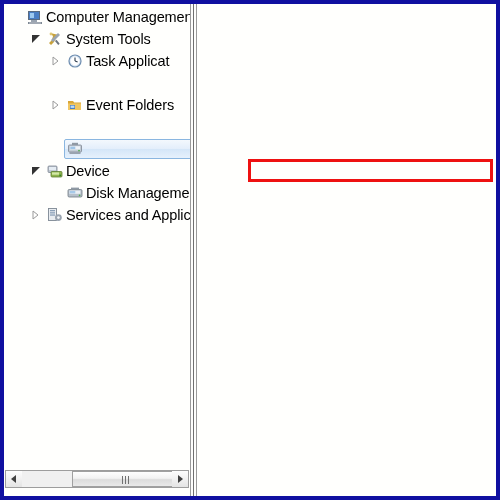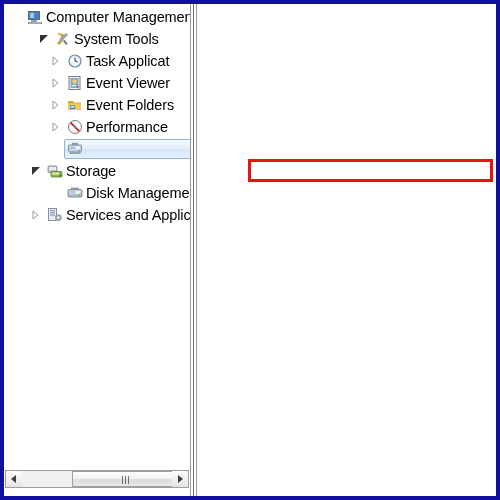--- a/index.html
+++ b/index.html
@@ -197,21 +197,21 @@
       <rect x="1" y="2" width="12" height="9" fill="#5a6b80"></rect>
       <rect x="2" y="3" width="10" height="7" fill="#4a7ec4"></rect>
       <rect x="3" y="4" width="4" height="5" fill="#9ecaf0"></rect>
       <rect x="4" y="11" width="6" height="2" fill="#9aa4b0"></rect>
       <rect x="1" y="13" width="14" height="2" fill="#7d8792"></rect>
       <rect x="2" y="13.5" width="12" height="1" fill="#c7ced6"></rect>
     </svg>
             </span>
             <span class="label" style="left:42px;">Computer Management</span>
           </div>
-          <div class="row" style="top: 22px; position: absolute; left: 8px; width: 100%;">
+          <div class="row" style="top: 22px; position: absolute; left: 0px; width: 100%;">
             <span style="position:absolute;left:28px;top:0;height:22px;">
               <span class="tri-e">
     <svg width="10" height="8" viewBox="0 0 10 8">
                   <polygon points="0,0 8,0 0,8" fill="#333333"></polygon>
                 </svg>
               </span>
             </span>
             <span class="ic" style="left:43px;">
               <svg width="16" height="16" viewBox="0 0 16 16">
       <path d="M3 2 L6 5 L5 9 L2 12 L4 14 L7 11 L9 7 L12 4 Z" fill="#c8a23a"></path>
@@ -234,74 +234,37 @@
               <svg width="16" height="16" viewBox="0 0 16 16">
       <circle cx="8" cy="8" r="6.6" fill="#6f8eb0"></circle>
       <circle cx="8" cy="8" r="5.4" fill="#dfeaf5"></circle>
       <circle cx="8" cy="8" r="4.3" fill="#ffffff"></circle>
       <line x1="8" y1="8" x2="8" y2="4.6" stroke="#2b3b4d" stroke-width="1.1"></line>
       <line x1="8" y1="8" x2="10.6" y2="9" stroke="#2b3b4d" stroke-width="1.1"></line>
     </svg>
             </span>
             <span class="label" style="left:82px;">Task Applicat</span>
           </div>
-          <div class="row" style="top: 66px; position: absolute; left: 0px; width: 100%;">
-            <span style="position:absolute;left:48px;top:0;height:22px;">
-              <span class="tri-c">
-    <svg width="7" height="10" viewBox="0 0 7 10">
-                  <polygon points="1,1 6,5 1,9" fill="none" stroke="#9a9a9a" stroke-width="1"></polygon>
-                </svg>
-              </span>
-            </span>
-            <span class="ic" style="left:63px;">
-              <svg width="16" height="16" viewBox="0 0 16 16">
-      <rect x="2" y="1.5" width="11" height="13" fill="#f2f2f2" stroke="#7d7d7d" stroke-width="1"></rect>
-      <rect x="3.5" y="3" width="8" height="10" fill="#7fa8d8"></rect>
-      <circle cx="7.5" cy="6.5" r="2.2" fill="#f5d24a"></circle>
-      <rect x="4.5" y="10" width="6" height="1.2" fill="#e8eef6"></rect>
-      <path d="M9 9 L12 12 L10.5 13.5 Z" fill="#c94a3a"></path>
-    </svg>
-            </span>
-            <span class="label" style="left:82px;">Event Viewer</span>
-          </div>
           <div class="row" style="top: 88px; position: absolute; left: 0px; width: 100%;">
             <span style="position:absolute;left:48px;top:0;height:22px;">
               <span class="tri-c">
     <svg width="7" height="10" viewBox="0 0 7 10">
                   <polygon points="1,1 6,5 1,9" fill="none" stroke="#9a9a9a" stroke-width="1"></polygon>
                 </svg>
               </span>
             </span>
             <span class="ic" style="left:63px;">
               <svg width="16" height="16" viewBox="0 0 16 16">
       <path d="M1 4 L6 4 L7.2 5.5 L14 5.5 L14 13 L1 13 Z" fill="#d9a637"></path>
       <path d="M1 6.4 L14 6.4 L14 13 L1 13 Z" fill="#f0c662"></path>
       <rect x="3" y="8" width="5" height="4" fill="#4a7ec4"></rect>
       <rect x="3.6" y="8.6" width="3.8" height="2.3" fill="#bddcf5"></rect>
     </svg>
             </span>
             <span class="label" style="left:82px;">Event Folders</span>
-          </div>
-          <div class="row" style="top: 110px; position: absolute; left: 0px; width: 100%;">
-            <span style="position:absolute;left:48px;top:0;height:22px;">
-              <span class="tri-c">
-    <svg width="7" height="10" viewBox="0 0 7 10">
-                  <polygon points="1,1 6,5 1,9" fill="none" stroke="#9a9a9a" stroke-width="1"></polygon>
-                </svg>
-              </span>
-            </span>
-            <span class="ic" style="left:63px;">
-              <svg width="16" height="16" viewBox="0 0 16 16">
-      <circle cx="8" cy="8" r="6.6" fill="#e8e8e8" stroke="#8a8a8a" stroke-width="1"></circle>
-      <circle cx="8" cy="8" r="5" fill="#ffffff"></circle>
-      <path d="M3.6 3.6 L12.4 12.4" stroke="#d02020" stroke-width="1.8"></path>
-      <circle cx="8" cy="8" r="1.3" fill="#808080"></circle>
-    </svg>
-            </span>
-            <span class="label" style="left:82px;">Performance</span>
           </div>
           <div class="row" style="top: 132px; position: absolute; left: 0px; width: 100%;">
             <span class="ic" style="left:63px;">
               <svg width="16" height="16" viewBox="0 0 16 16">
       <rect x="1.5" y="4" width="13" height="7" rx="1" fill="#c3ccd6" stroke="#7d8792" stroke-width="0.8"></rect>
       <rect x="3" y="5.2" width="10" height="3.3" fill="#eef3f8"></rect>
       <rect x="3.3" y="5.6" width="5" height="2.5" fill="#9fc4e6"></rect>
       <circle cx="12" cy="9.6" r="0.9" fill="#4fae4f"></circle>
       <rect x="2.5" y="11" width="11" height="2" fill="#9aa4b0"></rect>
       <rect x="5" y="1.8" width="6" height="2.2" fill="#8f99a4"></rect>
@@ -329,21 +292,21 @@
             </span>
             <span class="ic" style="left:43px;">
               <svg width="16" height="16" viewBox="0 0 16 16">
       <rect x="1" y="3" width="9" height="6.5" rx="1" fill="#b9c2cc" stroke="#7d8792" stroke-width="0.8"></rect>
       <rect x="2" y="4" width="7" height="3.2" fill="#e5ecf3"></rect>
       <rect x="4" y="8.5" width="11" height="5.5" rx="1" fill="#8fb54d" stroke="#5f7f33" stroke-width="0.8"></rect>
       <rect x="5" y="9.4" width="7" height="2.3" fill="#d4e8a8"></rect>
       <circle cx="13.2" cy="12.4" r="0.9" fill="#2f7f2f"></circle>
     </svg>
             </span>
-            <span class="label" style="left:62px;">Storage</span>
+            <span class="label" style="left:62px;">Device</span>
           </div>
           <div class="row" style="top: 176px; position: absolute; left: 0px; width: 100%;">
             <span class="ic" style="left:63px;">
               <svg width="16" height="16" viewBox="0 0 16 16">
       <rect x="1" y="4.5" width="14" height="7.5" rx="1.2" fill="#b7c0ca" stroke="#6f7881" stroke-width="0.8"></rect>
       <rect x="2.4" y="5.6" width="11" height="3.2" fill="#eaeff4"></rect>
       <rect x="2.8" y="6" width="5.5" height="2.4" fill="#a7c9e8"></rect>
       <circle cx="12.6" cy="10.3" r="0.9" fill="#4fae4f"></circle>
       <rect x="4" y="2.6" width="8" height="1.9" fill="#8f99a4"></rect>
     </svg>

